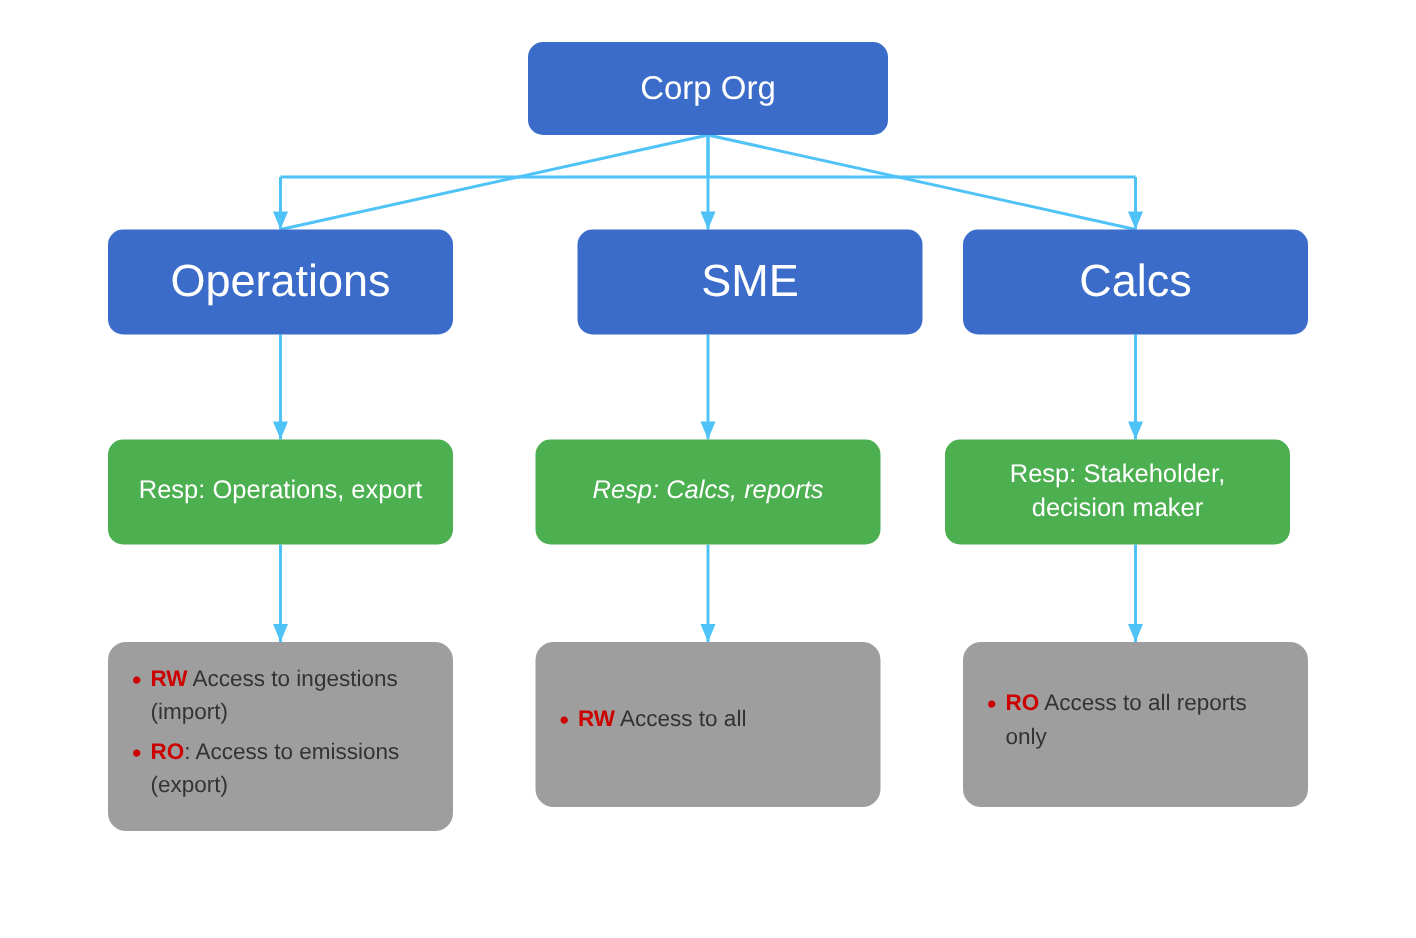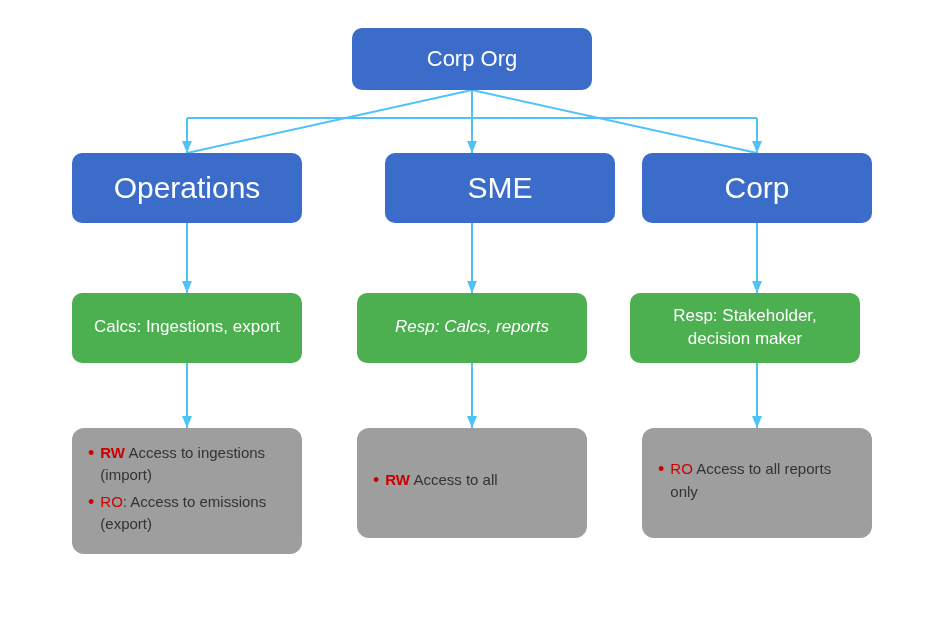--- a/index.html
+++ b/index.html
@@ -124,21 +124,21 @@
     }
 
     .rw-label {
       color: #cc0000;
       font-weight: 700;
       text-align: center;
     }
 
     .ro-label {
       color: #cc0000;
-      font-weight: 400;
+      font-weight: 700;
       text-align: center;
     }
     .col-center { position: absolute; left: 50%; transform: translateX(-50%); }
   </style>
 </head>
 <body>
 
 <div class="diagram">
 
   <svg class="connectors" viewBox="0 0 920 610" xmlns="http://www.w3.org/2000/svg">
@@ -190,29 +190,29 @@
         <span>Operations</span>
       </div>
     </div>
     <div style="position:absolute;left:50%;transform:translateX(-50%);margin-left:28px;">
       <div class="node-blue node-child">
         <span>SME</span>
       </div>
     </div>
     <div style="position:absolute;right:60px;">
       <div class="node-blue node-child">
-        <span>Corp</span>
+        <span>Calcs</span>
       </div>
     </div>
   </div>
 
   <div class="row row-2">
     <div style="position:absolute;left:60px;">
       <div class="node-green node-green-sm">
-        <span>Calcs: Ingestions, export</span>
+        <span>Resp: Operations, export</span>
       </div>
     </div>
     <div style="position:absolute;left:50%;transform:translateX(-50%);font-style:italic;">
       <div class="node-green node-green-sm">
         <span>Resp: Calcs, reports</span>
       </div>
     </div>
     <div style="position:absolute;right:72px;">
       <div class="node-green node-green-sm">
         <span>Resp: Stakeholder, decision maker</span>

